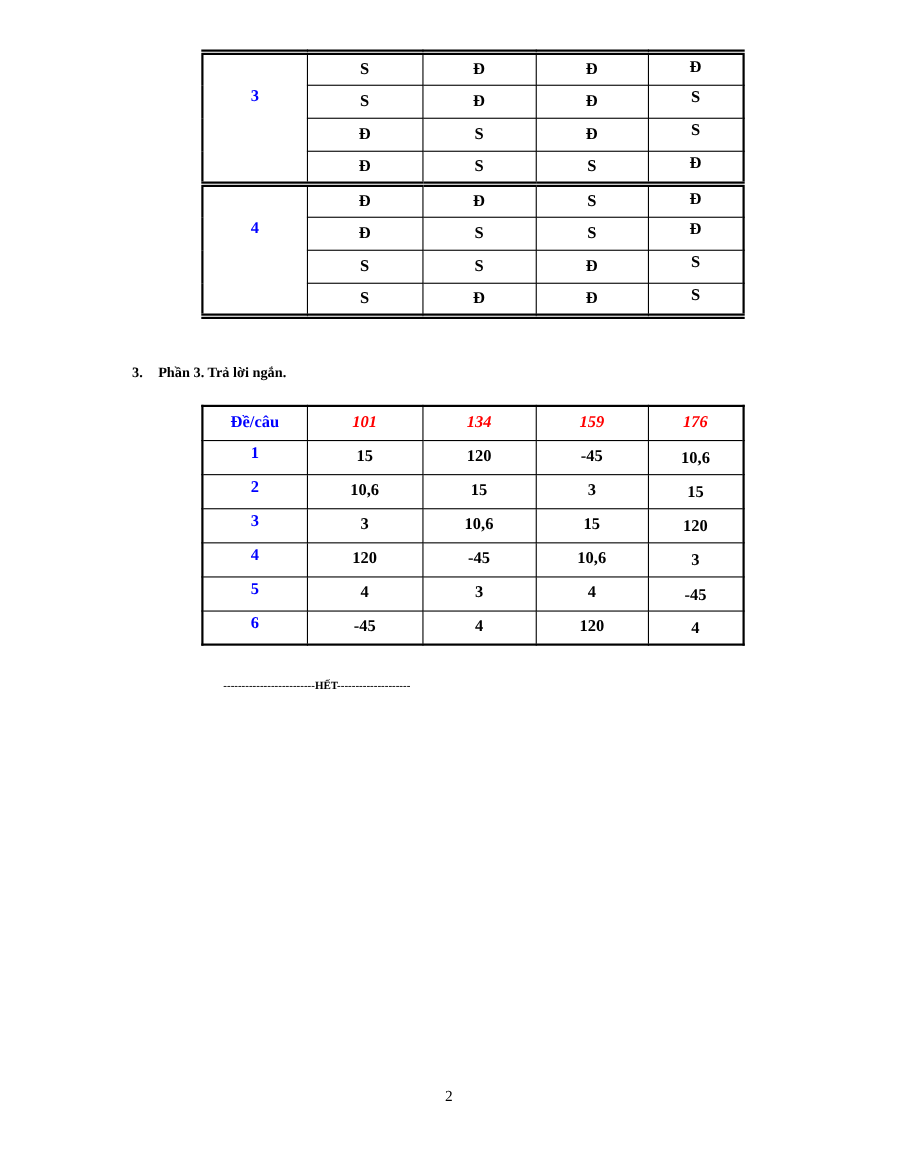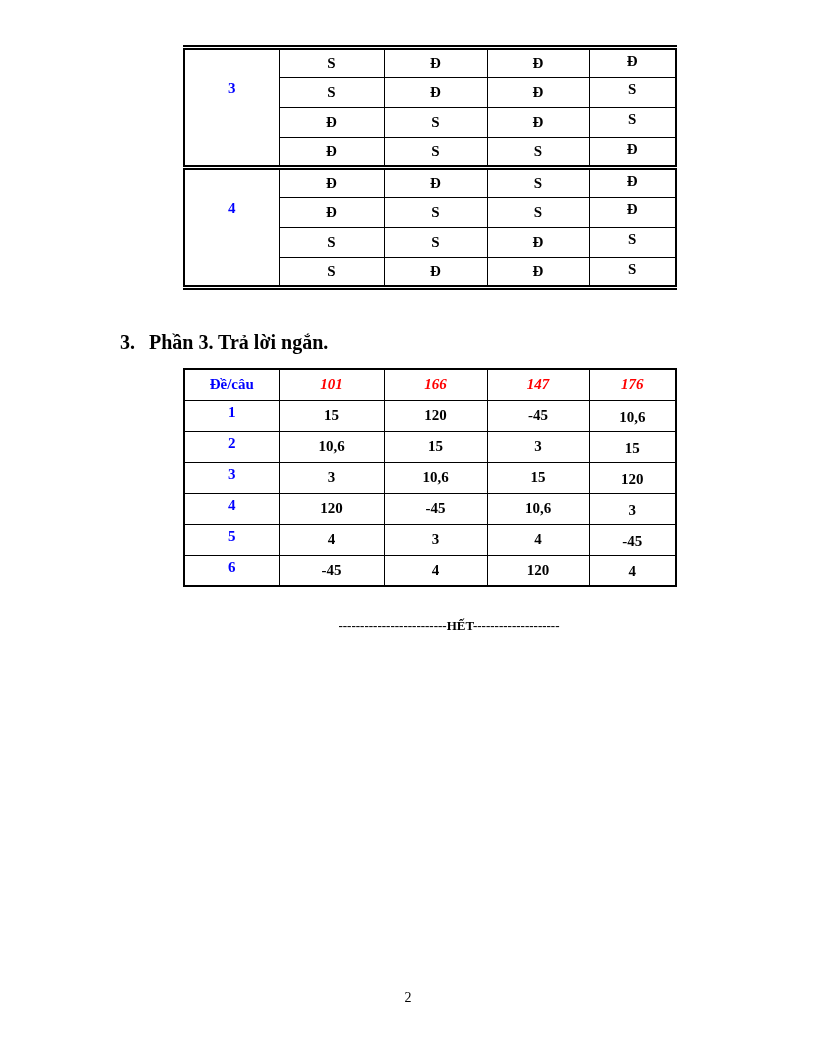--- a/index.html
+++ b/index.html
@@ -41,21 +41,21 @@
     padding-top: 30px;
   }
   td.raised { vertical-align: top; padding-top: 3px; }
 
   
   .heading {
     position: absolute;
     left: 120px;
     top: 331px;
     font-weight: bold;
-    font-size: 20px;
+    font-size: 13px;
     white-space: nowrap;
   }
   .heading .num { margin-right: 14px; }
 
   
   .sa-wrap { position: absolute; left: 183px; top: 368px; }
   .sa-table { width: 492px; border: 2px solid #000000; }
   .sa-table td { height: 31px; vertical-align: middle; }
   .sa-table td.hdr { color: var(--header-red, #ff0000); font-style: italic; }
   .sa-table td.hdr-label { color: var(--label-blue, #0000ff); margin-left: 45px; }
@@ -64,23 +64,22 @@
     vertical-align: top;
     padding-top: 3px;
   }
 
   
   .het-line {
     position: absolute;
     left: 203px;
     top: 618px;
     width: 492px;
-    text-align: center;
     font-weight: bold;
-    font-size: 13px;
+    font-size: 10px;
     white-space: nowrap;
   }
 
   
   .page-number {
     position: absolute;
     left: 0;
     top: 990px;
     width: 100%;
     text-align: center;
@@ -166,22 +165,22 @@
         <col style="width:95px">
           <col style="width:105px">
           <col style="width:103px">
           <col style="width:102px">
           <col style="width:87px">
       </colgroup>
       <tbody>
         <tr>
           <td class="hdr-label">Đề/câu</td>
           <td class="hdr">101</td>
-          <td class="hdr">166</td>
-          <td class="hdr">147</td>
+          <td class="hdr">134</td>
+          <td class="hdr">159</td>
           <td class="hdr">176</td>
         </tr>
         <tr>
           <td class="lbl">1</td>
           <td>15</td>
           <td>120</td>
           <td>-45</td>
           <td class="raised">10,6</td>
         </tr>
         <tr>

